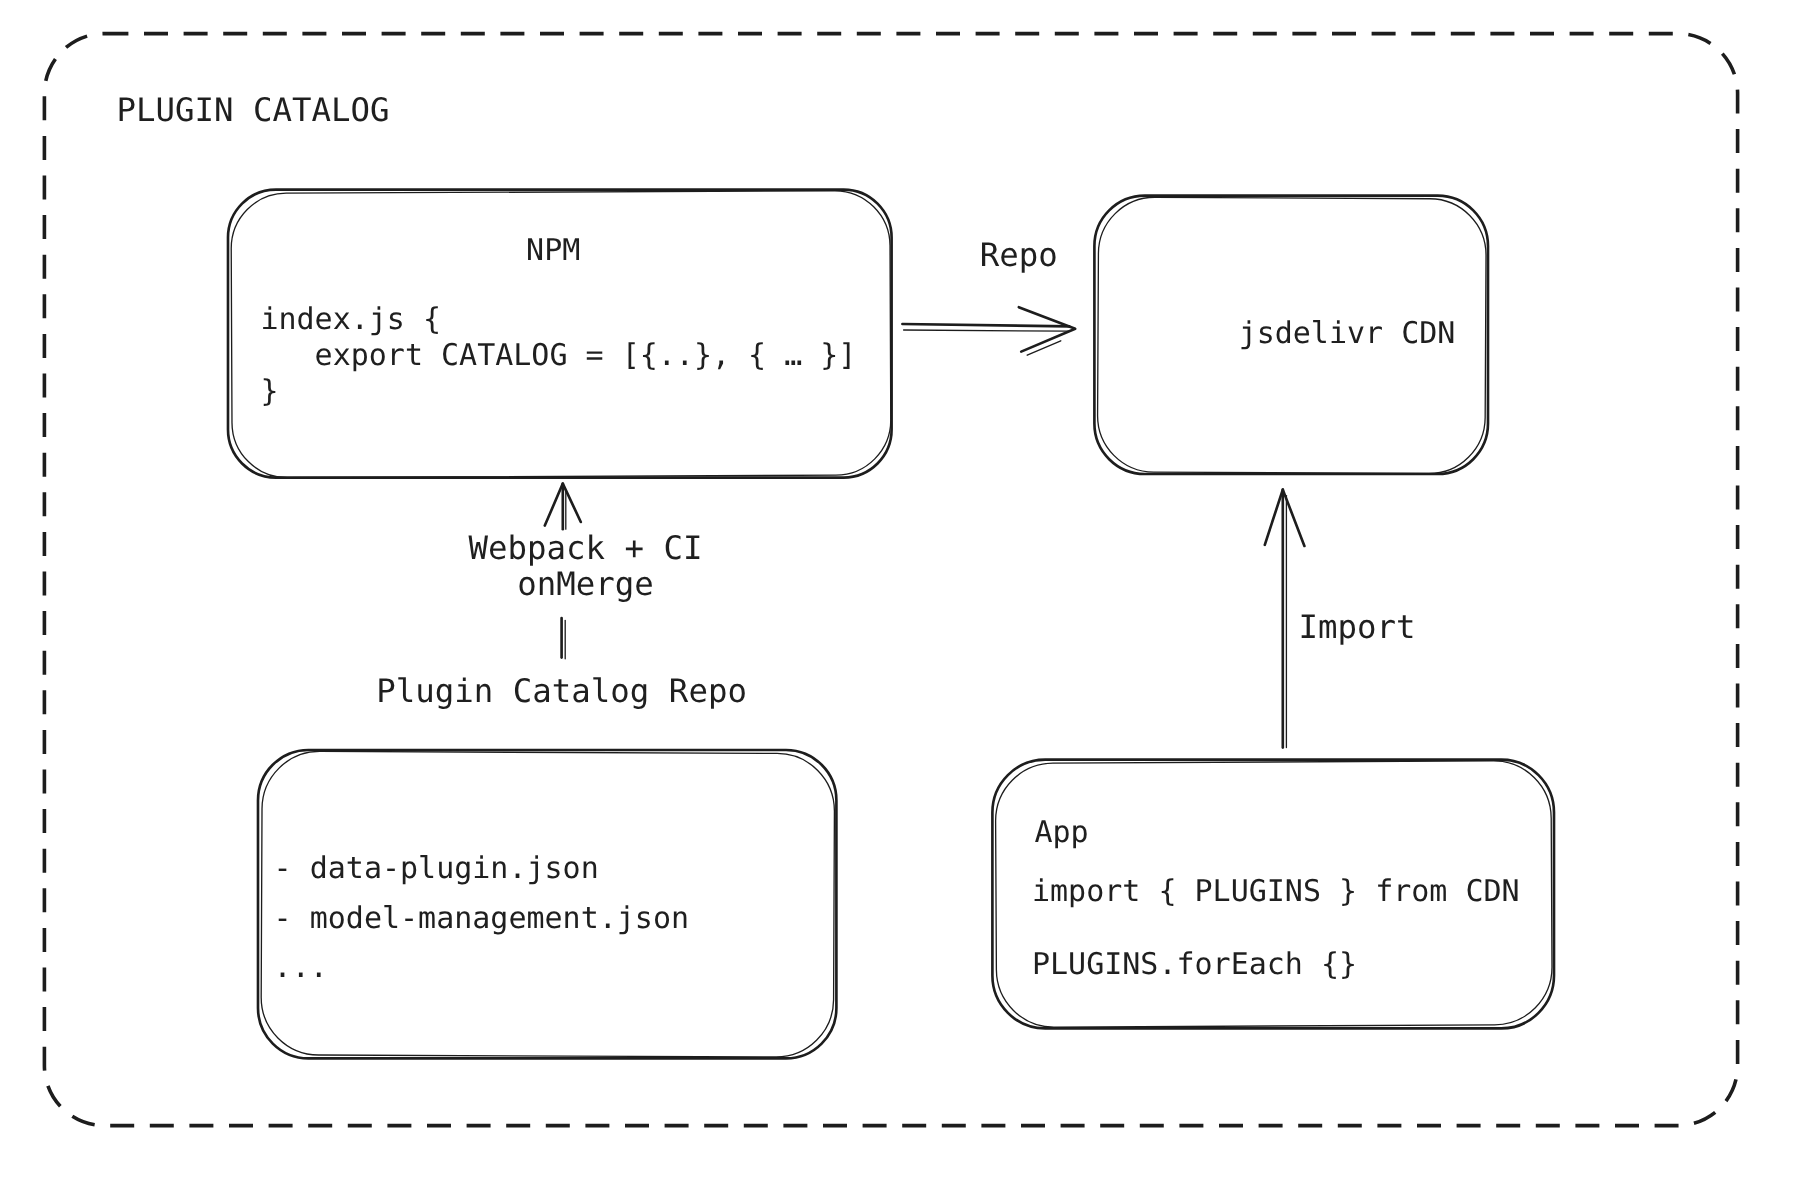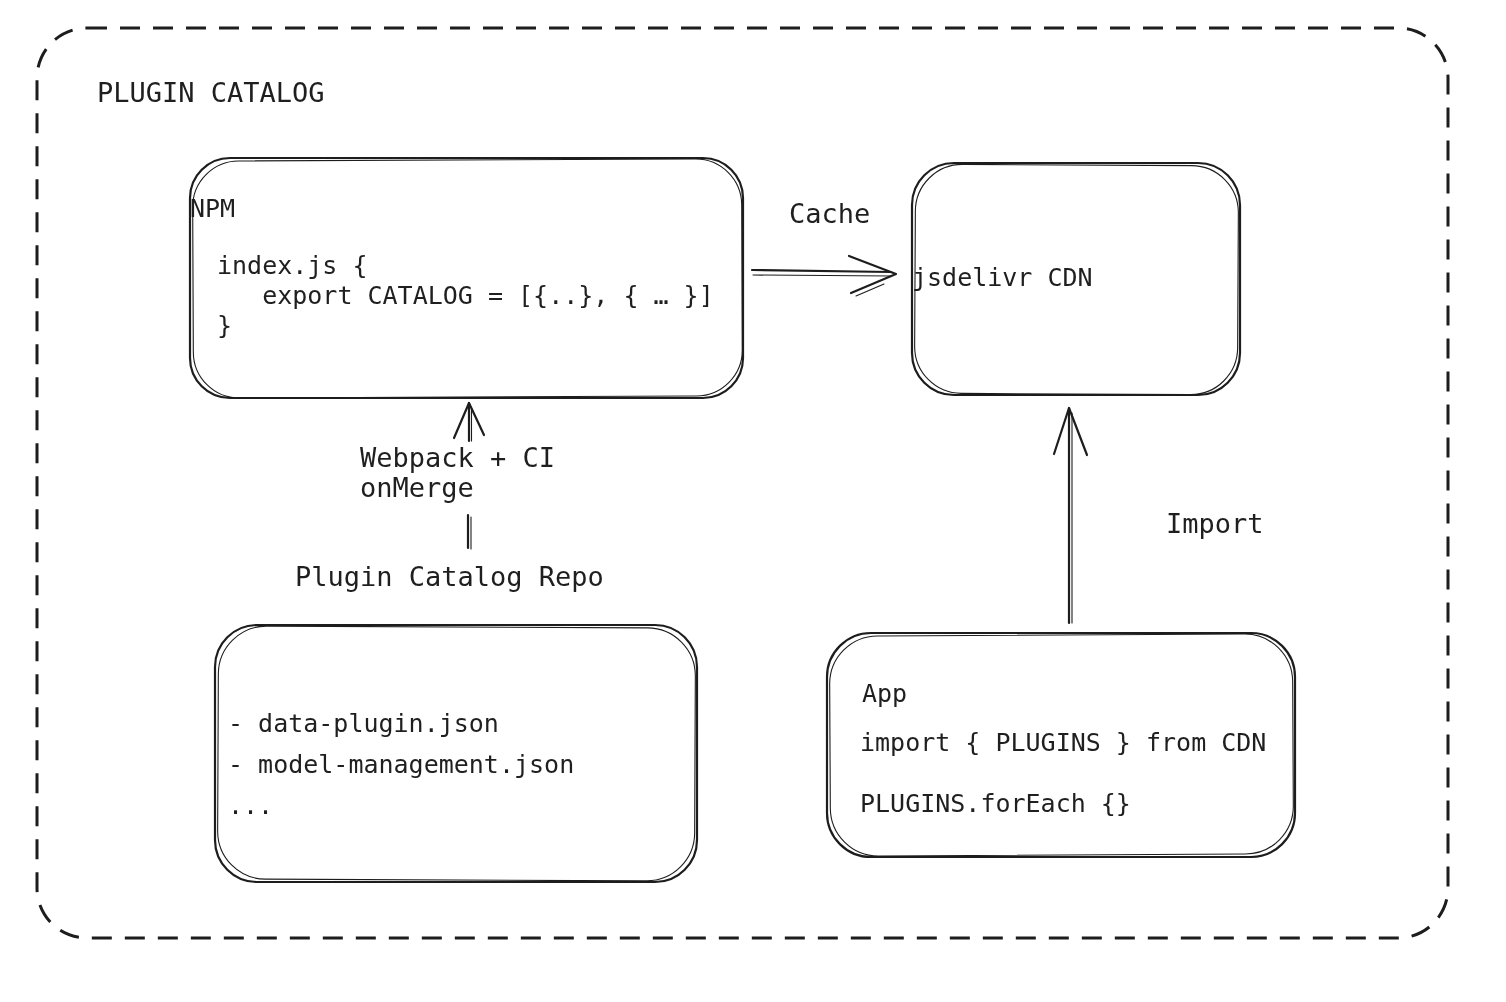--- a/index.html
+++ b/index.html
@@ -16,21 +16,21 @@
   .frame{fill:none;stroke:#1d1d1d;stroke-width:3;stroke-dasharray:20 13;stroke-linecap:butt;}
   .t{
     position:absolute;
     color:#1f1f1f;
     white-space:pre;
     font-weight:500;
     letter-spacing:0;
   }
   .code{font-size:25px;line-height:30px;}
   .label{font-size:27px;line-height:30px;}
-  .center{}
+  .center{text-align:center;padding-left:18px;}
 </style>
 </head>
 <body>
 
 <div class="canvas">
 
   <svg class="shapes" width="1506" height="1002" viewBox="0 0 1506 1002">
 
     <g>
       <rect class="frame" x="37" y="28" width="1411" height="910" rx="50"></rect>
@@ -81,34 +81,34 @@
   </svg>
 
   <div class="t label" style="left:97px;top:78px;">PLUGIN CATALOG</div>
 
   <div class="t code center" style="left:190px;top:194px;width:506px;">NPM</div>
 
   <div class="t code" style="left:217px;top:251px;">index.js {
    export CATALOG = [{..}, { … }]
 }</div>
 
-  <div class="t label center" style="left:789px;top:199px;width:84px;">Cache</div>
+  <div class="t label center" style="left:789px;top:199px;width:84px;">Repo</div>
 
   <div class="t code center" style="left:912px;top:263px;width:385px;">jsdelivr CDN</div>
 
   <div class="t label center" style="left:295px;top:562px;width:310px;">Plugin Catalog Repo</div>
 
   <div class="t label center" style="left:360px;top:443px;width:220px;">Webpack + CI
 onMerge</div>
 
   <div class="t code" style="left:228px;top:703px;line-height:41px;">- data-plugin.json
 - model-management.json
 ...</div>
 
   <div class="t code" style="left:862px;top:679px;">App</div>
 
   <div class="t code" style="left:860px;top:728px;">import { PLUGINS } from CDN</div>
 
   <div class="t code" style="left:860px;top:789px;">PLUGINS.forEach {}</div>
 
-  <div class="t label" style="left:1166px;top:509px;text-align:right;">Import</div>
+  <div class="t label" style="left:1082px;top:509px;text-align:right;">Import</div>
 
 </div>
 
 </body></html>

